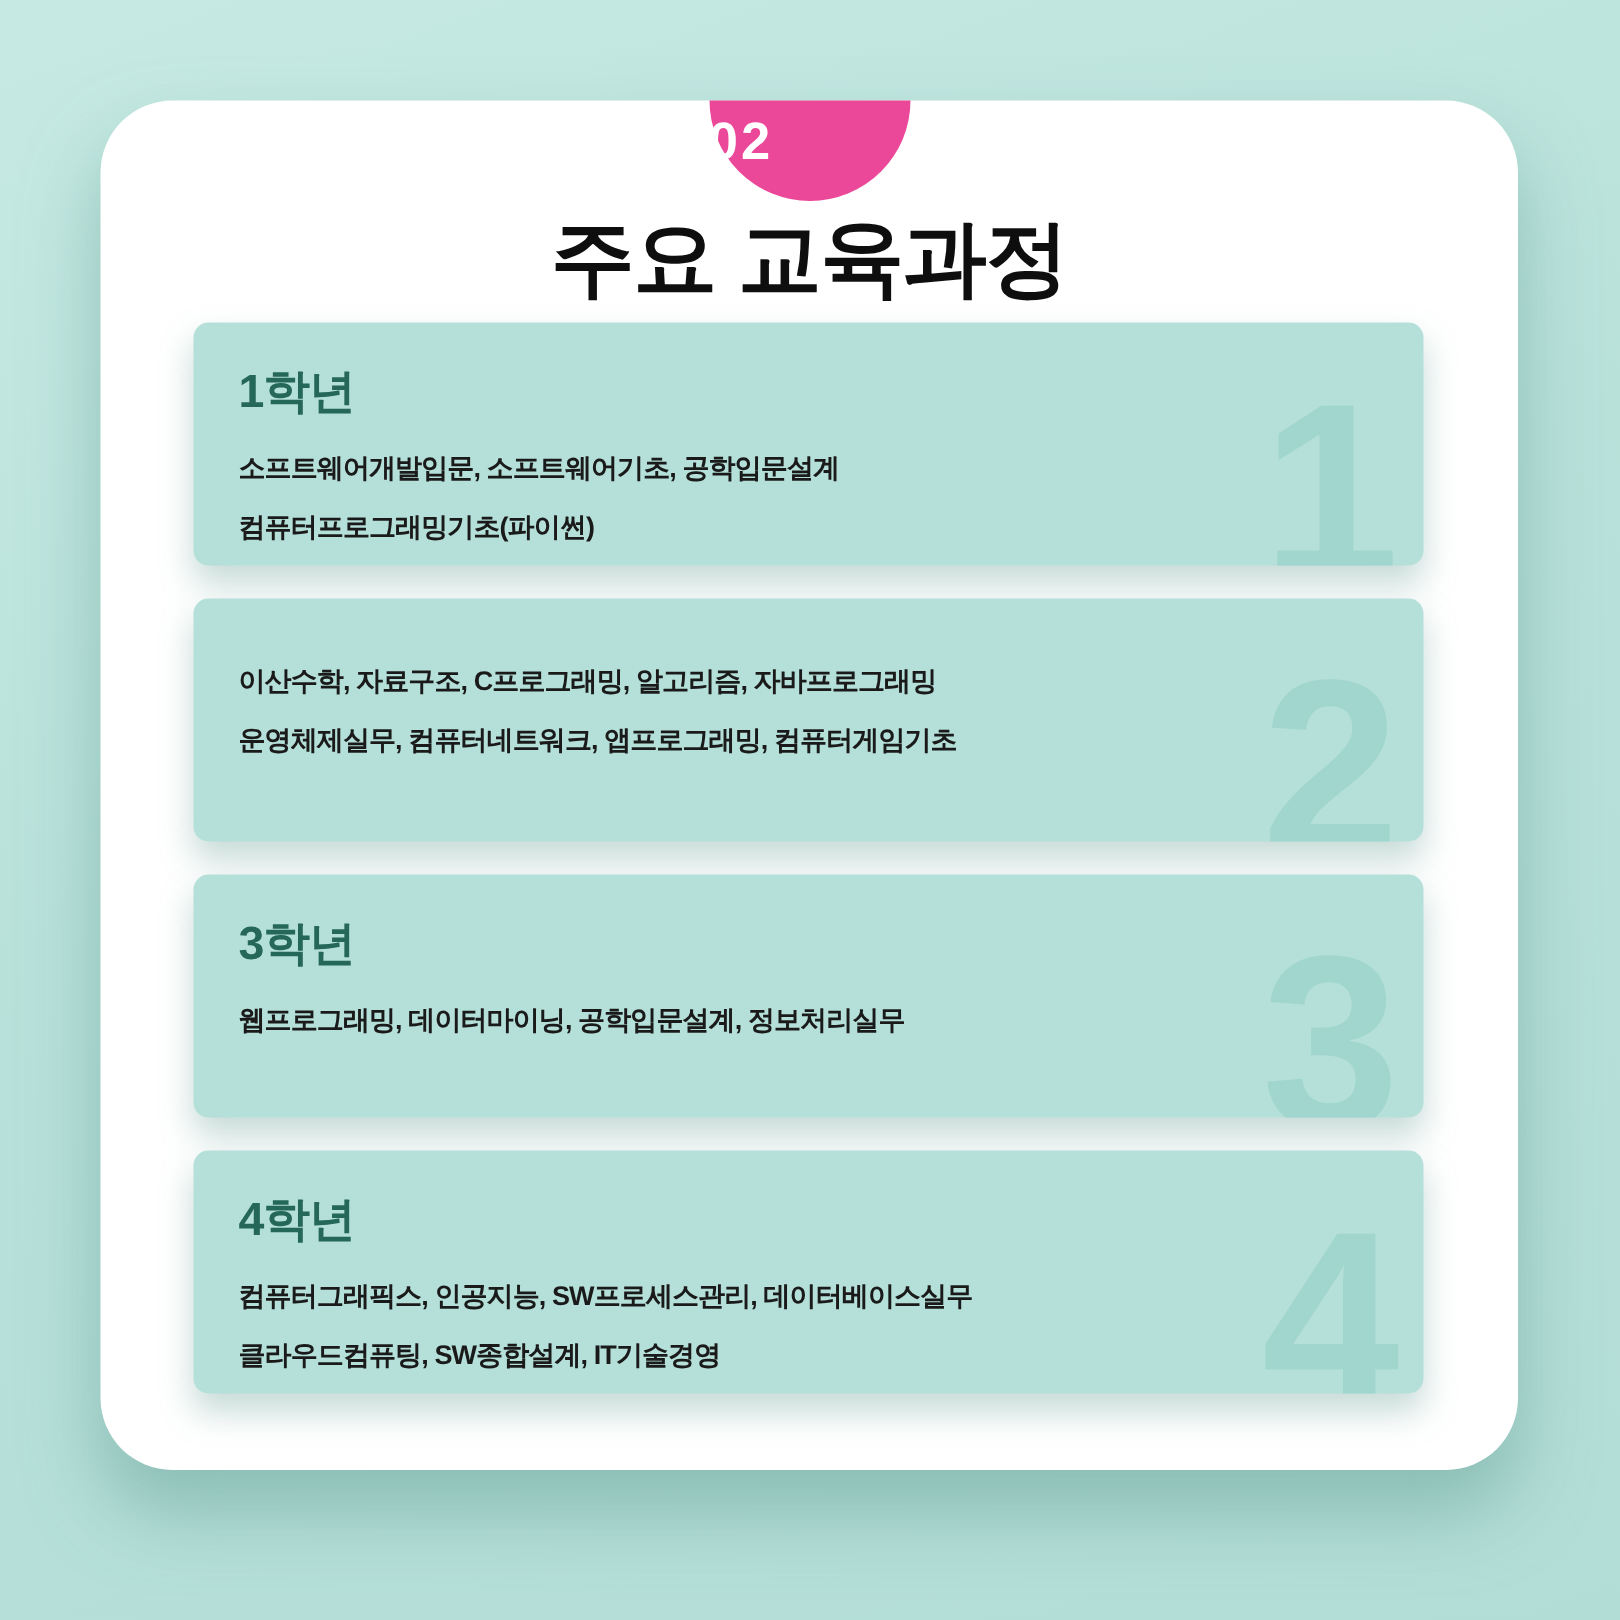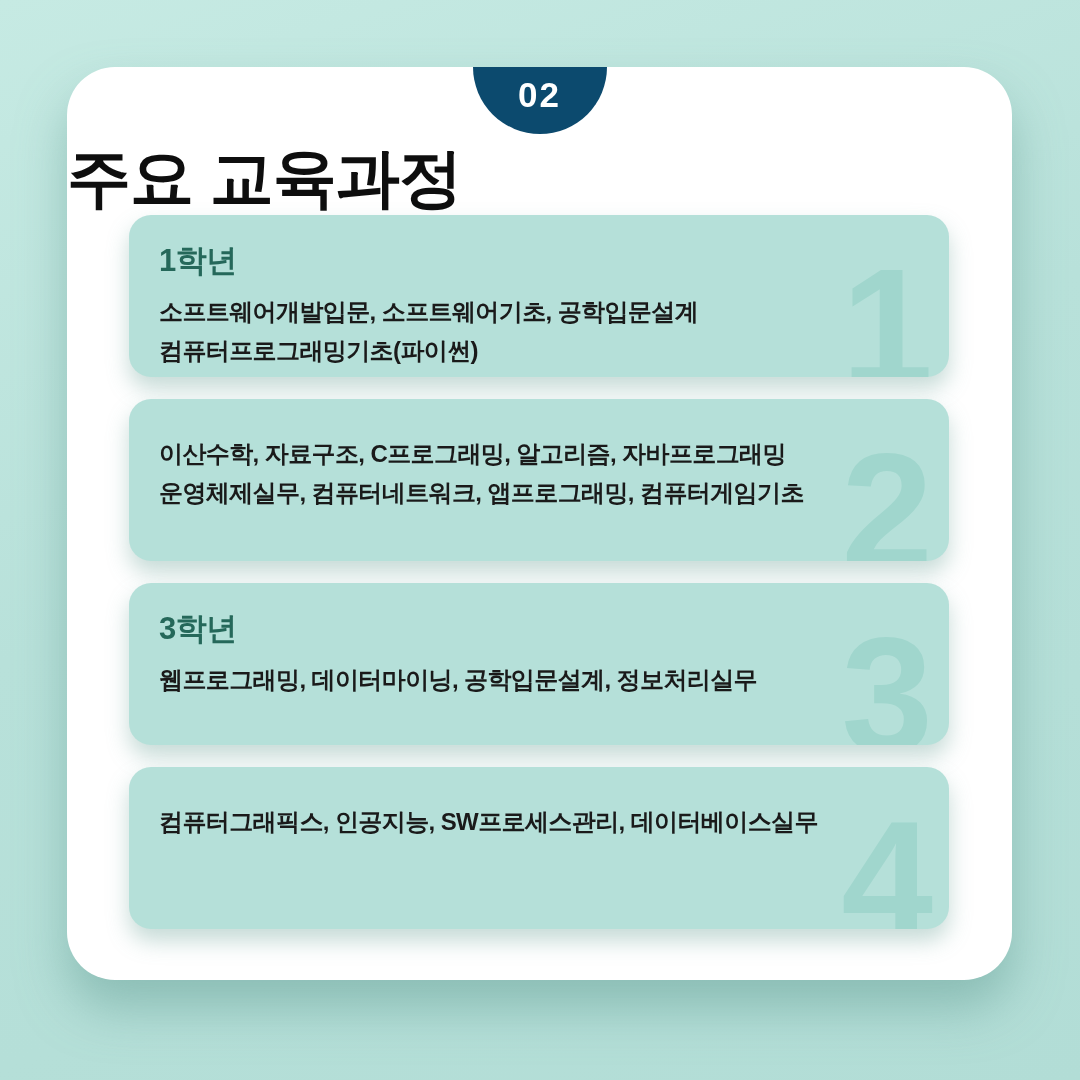--- a/index.html
+++ b/index.html
@@ -25,76 +25,76 @@
     border-radius: 48px;
     box-shadow: 0 28px 48px rgba(105, 163, 153, 0.55);
   }
   .badge {
     position: absolute;
     top: 0;
     left: 50%;
     transform: translateX(-50%);
     width: 134px;
     height: 67px;
-    background: #0c4a6e;
+    background: #ec4899;
     border-radius: 0 0 67px 67px;
     display: flex;
     align-items: flex-start;
-    justify-content: center;
     padding-top: 8px;
   }
   .badge span {
     color: #ffffff;
     font-size: 35px;
     font-weight: 600;
     letter-spacing: 2px;
   }
   .title {
     position: absolute;
     top: 68px;
     left: 0;
     width: 100%;
-    font-size: 64px;
+    text-align: center;
+    font-size: 56px;
     font-weight: 900;
     letter-spacing: -1px;
     color: #0e0e0e;
   }
   .sections {
     position: absolute;
     top: 148px;
     left: 62px;
     width: 820px;
     display: flex;
     flex-direction: column;
     gap: 22px;
   }
   .grade-card {
     position: relative;
     height: 162px;
     background: #b5e0d9;
-    border-radius: 22px;
+    border-radius: 10px;
     box-shadow: 0 12px 22px rgba(105, 160, 150, 0.38);
     padding: 25px 0 0 30px;
     overflow: hidden;
   }
   .grade-label {
     position: relative;
     z-index: 1;
     font-size: 31px;
     font-weight: 800;
     letter-spacing: -0.5px;
     color: #25685a;
   }
   .course-lines {
     position: relative;
     z-index: 1;
     margin-top: 11px;
   }
   .course-line {
-    font-size: 24px;
+    font-size: 18px;
     font-weight: 700;
     letter-spacing: -0.6px;
     line-height: 38.5px;
     color: #1a1a1a;
     white-space: nowrap;
   }
   .big-number {
     position: absolute;
     z-index: 0;
     top: 30px;
@@ -138,21 +138,23 @@
 
       <section class="grade-card">
         <div class="grade-label">3학년</div>
         <div class="course-lines">
           <div class="course-line">웹프로그래밍, 데이터마이닝, 공학입문설계, 정보처리실무</div>
         </div>
         <div class="big-number">3</div>
       </section>
 
       <section class="grade-card">
+        <div class="grade-label">4학년</div>
         <div class="course-lines">
           <div class="course-line">컴퓨터그래픽스, 인공지능, SW프로세스관리, 데이터베이스실무</div>
+          <div class="course-line">클라우드컴퓨팅, SW종합설계, IT기술경영</div>
         </div>
         <div class="big-number">4</div>
       </section>
 
     </div>
   </div>
 </div>
 
 </body></html>

